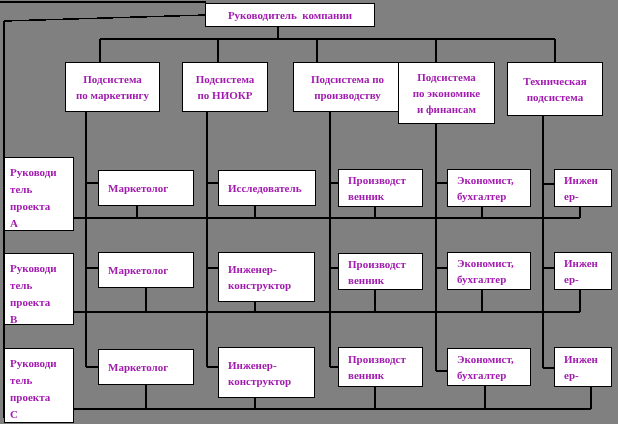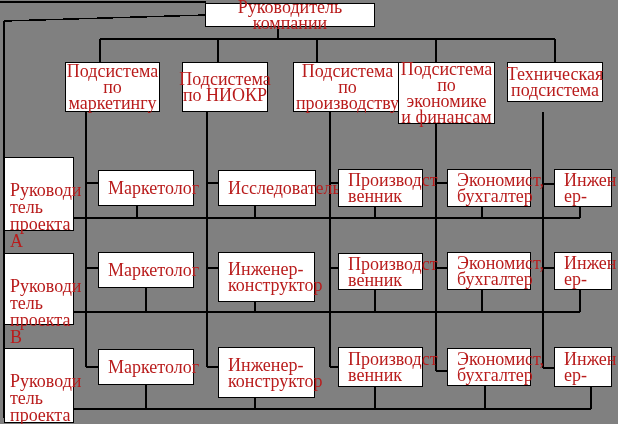--- a/index.html
+++ b/index.html
@@ -1,26 +1,26 @@
 <!DOCTYPE html>
 <html><head>
 <meta charset="utf-8">
 <style>
   html,body{margin:0;padding:0;width:618px;height:424px;overflow:hidden;}
   body{background:#808080;font-family:"Liberation Serif", serif;}
   .canvas{position:relative;width:618px;height:424px;background:#808080;}
   .wires{position:absolute;left:0;top:0;z-index:1;}
   .box{
     position:absolute;z-index:2;box-sizing:border-box;
-    background:#ffffff;border:1.5px solid #000000;color:#b91c1c;
-    font-size:18px;line-height:16px;white-space:pre-wrap;
+    background:#ffffff;border:1.5px solid #000000;color:#a21caf;
+    font-size:11px;line-height:16px;white-space:pre-wrap;font-weight:bold;
   }
   .center{display:flex;align-items:center;justify-content:center;text-align:center;}
   .cell{display:flex;align-items:center;justify-content:flex-start;padding-left:9px;text-align:left;}
-  .plabel{padding:24px 2px 0 5px;line-height:17px;}
+  .plabel{padding:6px 2px 0 5px;line-height:17px;}
 </style>
 </head>
 <body>
 
 <div class="canvas">
 
   <svg class="wires" width="618" height="424" viewBox="0 0 618 424">
     <g stroke="#000000" stroke-width="1.5" shape-rendering="crispEdges">
 
       <line x1="0" y1="2" x2="206" y2="2"></line>
@@ -87,21 +87,21 @@
 
   <div class="box center" style="left:65px;top:62px;width:95px;height:50px">Подсистема
 по маркетингу</div>
   <div class="box center" style="left:182px;top:62px;width:86px;height:50px">Подсистема
 по НИОКР</div>
   <div class="box center" style="left:293px;top:62px;width:109px;height:50px">Подсистема по
 производству</div>
   <div class="box center" style="left:398px;top:62px;width:97px;height:62px">Подсистема
 по экономике
 и финансам</div>
-  <div class="box center" style="left:507px;top:62px;width:96px;height:40px">Техническая
+  <div class="box center" style="left:507px;top:62px;width:96px;height:54px">Техническая
 подсистема</div>
 
   <div class="box plabel" style="left:4px;top:157px;width:70px;height:74px">Руководи
 тель
 проекта
 А</div>
   <div class="box plabel" style="left:4px;top:253px;width:70px;height:72px">Руководи
 тель
 проекта
 В</div>

